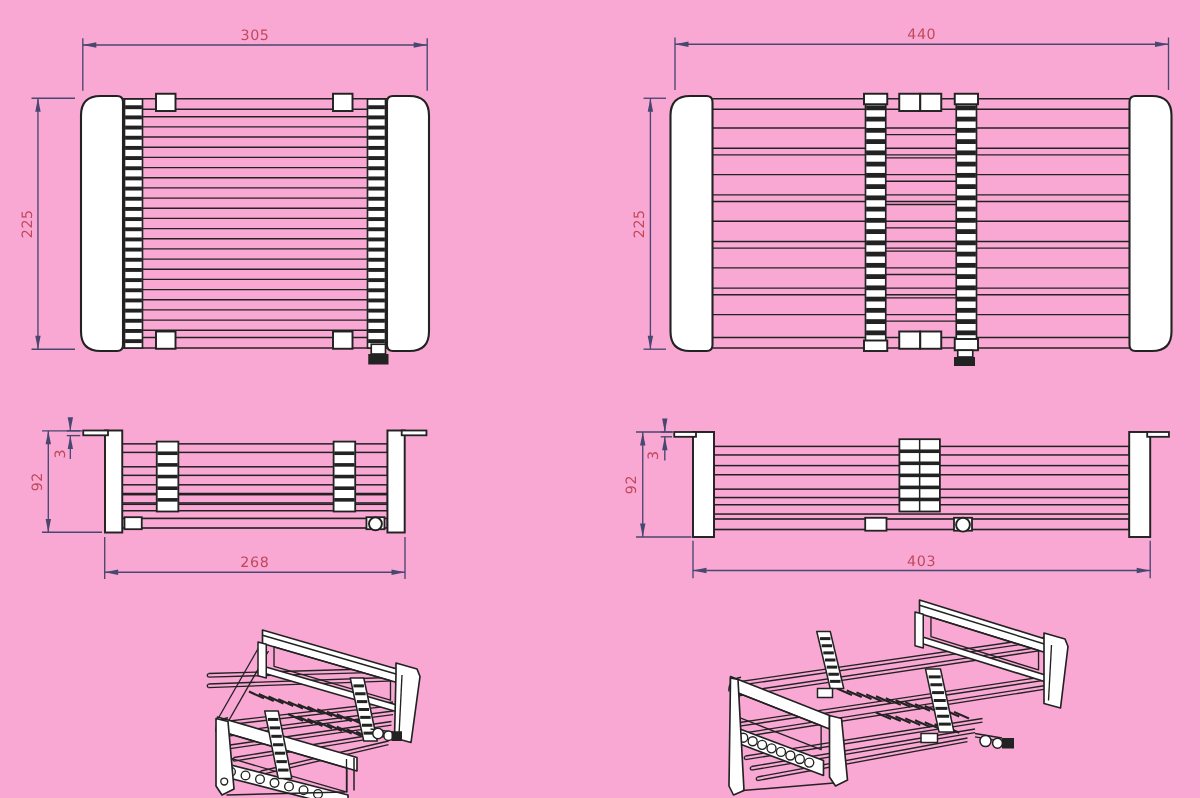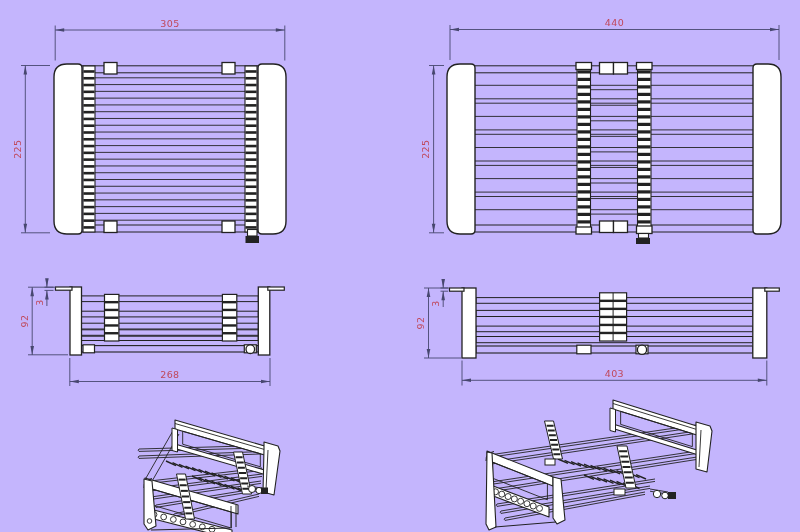--- a/index.html
+++ b/index.html
@@ -1,17 +1,17 @@
 <!DOCTYPE html>
 <html><head>
 <meta charset="utf-8">
 <style>
   html,body{margin:0;padding:0;background:#ffffff;}
   body{width:800px;height:532px;overflow:hidden;font-family:"DejaVu Sans",sans-serif;}
-  #stage{position:relative;width:800px;height:532px;background:#c4b5fd;}
+  #stage{position:relative;width:800px;height:532px;background:#f9a8d4;}
   svg{display:block;}
   .dimtext{fill:#c0485a;font-size:9.5px;font-family:"DejaVu Sans",sans-serif;letter-spacing:0.4px;}
 </style>
 </head>
 <body>
 
 <div id="stage">
 <svg id="dwg" width="800" height="532" viewBox="0 0 800 532" xmlns="http://www.w3.org/2000/svg">
   <g id="g-tvc">
         <g>

